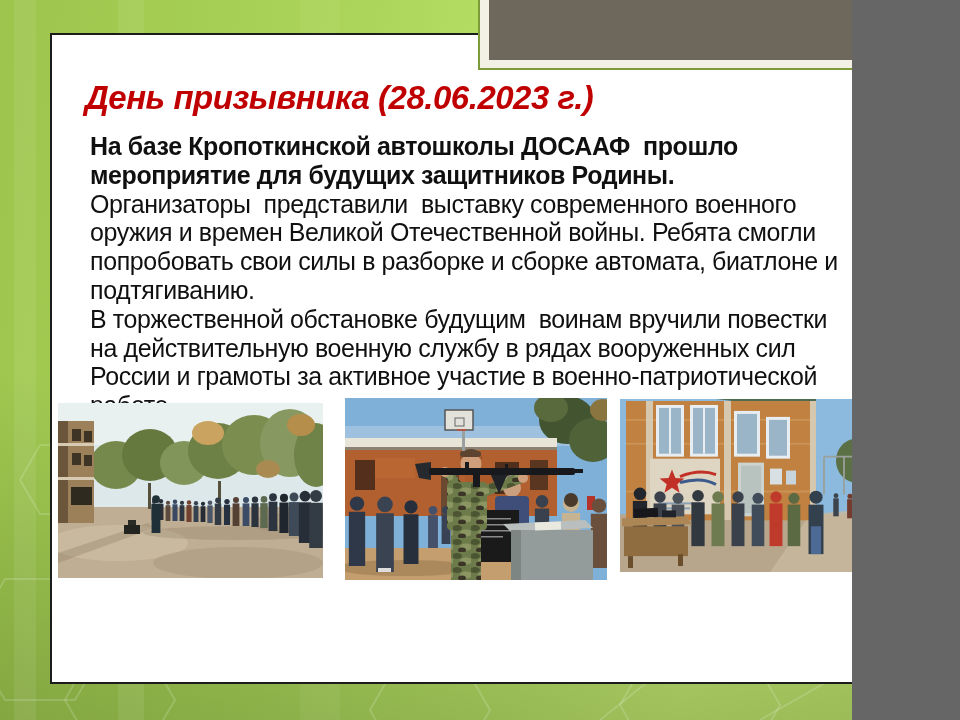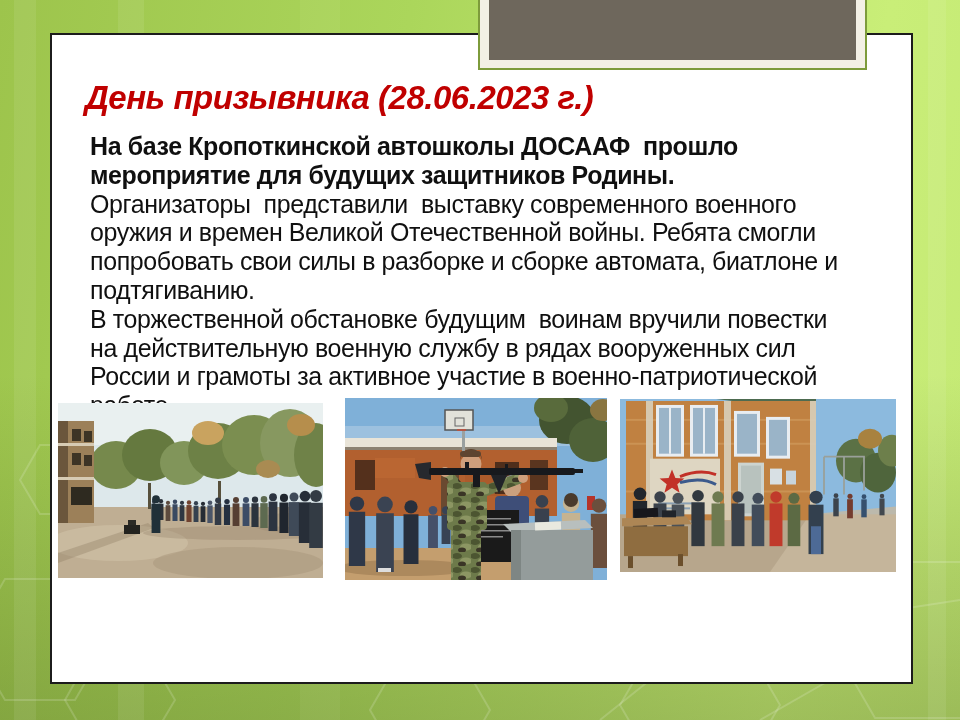--- a/index.html
+++ b/index.html
@@ -1,17 +1,17 @@
 <!DOCTYPE html>
 <html style="--title-red: #c00000; --text-dark: #101010; --card-bg: #ffffff; --card-border: #1c1c1c; --bg-bright: #c9ee78; --bg-mid: #a4ce55; --bg-olive: #8ba453; --box-brown: #6e675c; --box-frame: #f3f0e5; --box-frame-border: #7d9b3b;"><head>
 <meta charset="utf-8">
 <style>
   html,body{margin:0;padding:0;background:#666;}
   .slide{
-    position:relative;width:960px;height:720px;overflow:hidden;
+    position:relative;width:852px;height:720px;overflow:hidden;
     font-family:"Liberation Sans",sans-serif;
     background:
       linear-gradient(to bottom, rgba(70,90,25,0) 52%, rgba(70,92,30,.32) 100%),
       linear-gradient(100deg, #9dc44c 0%, #abd65b 38%, #c9ee78 82%, #c4e974 100%);
   }
   .bg-pattern{position:absolute;left:0;top:0;width:960px;height:720px;}
   .card{
     position:absolute;left:50px;top:33px;width:863px;height:651px;box-sizing:border-box;
     background:var(--card-bg,#ffffff);border:2px solid var(--card-border,#1c1c1c);
   }

